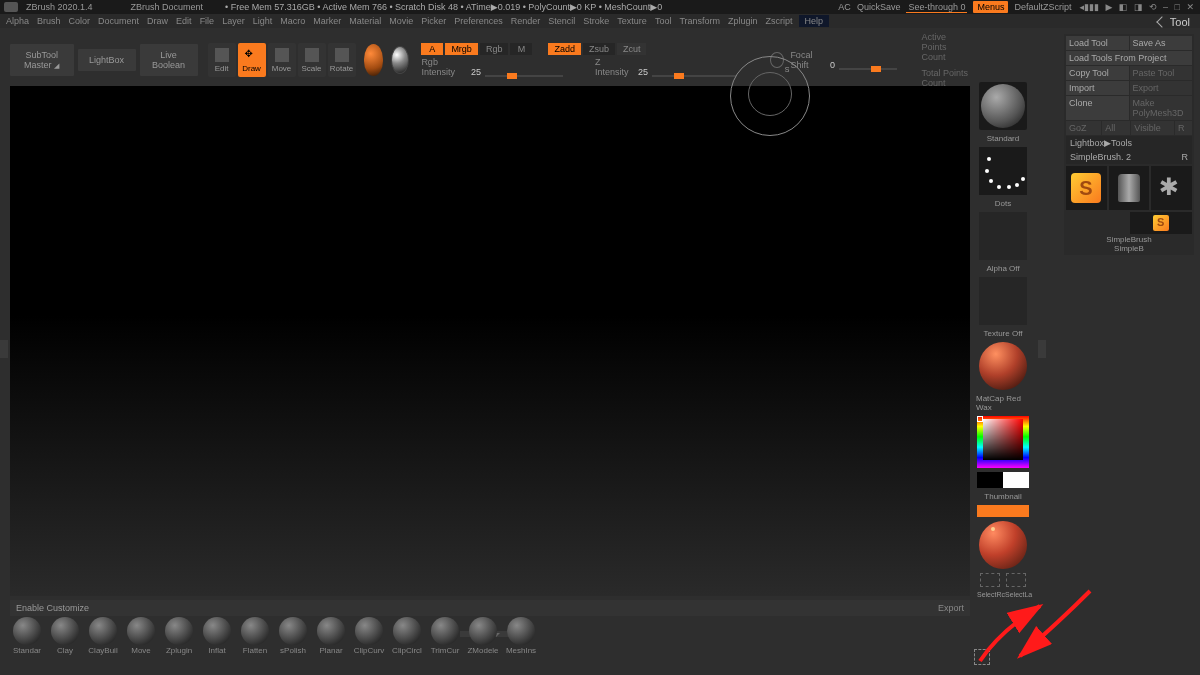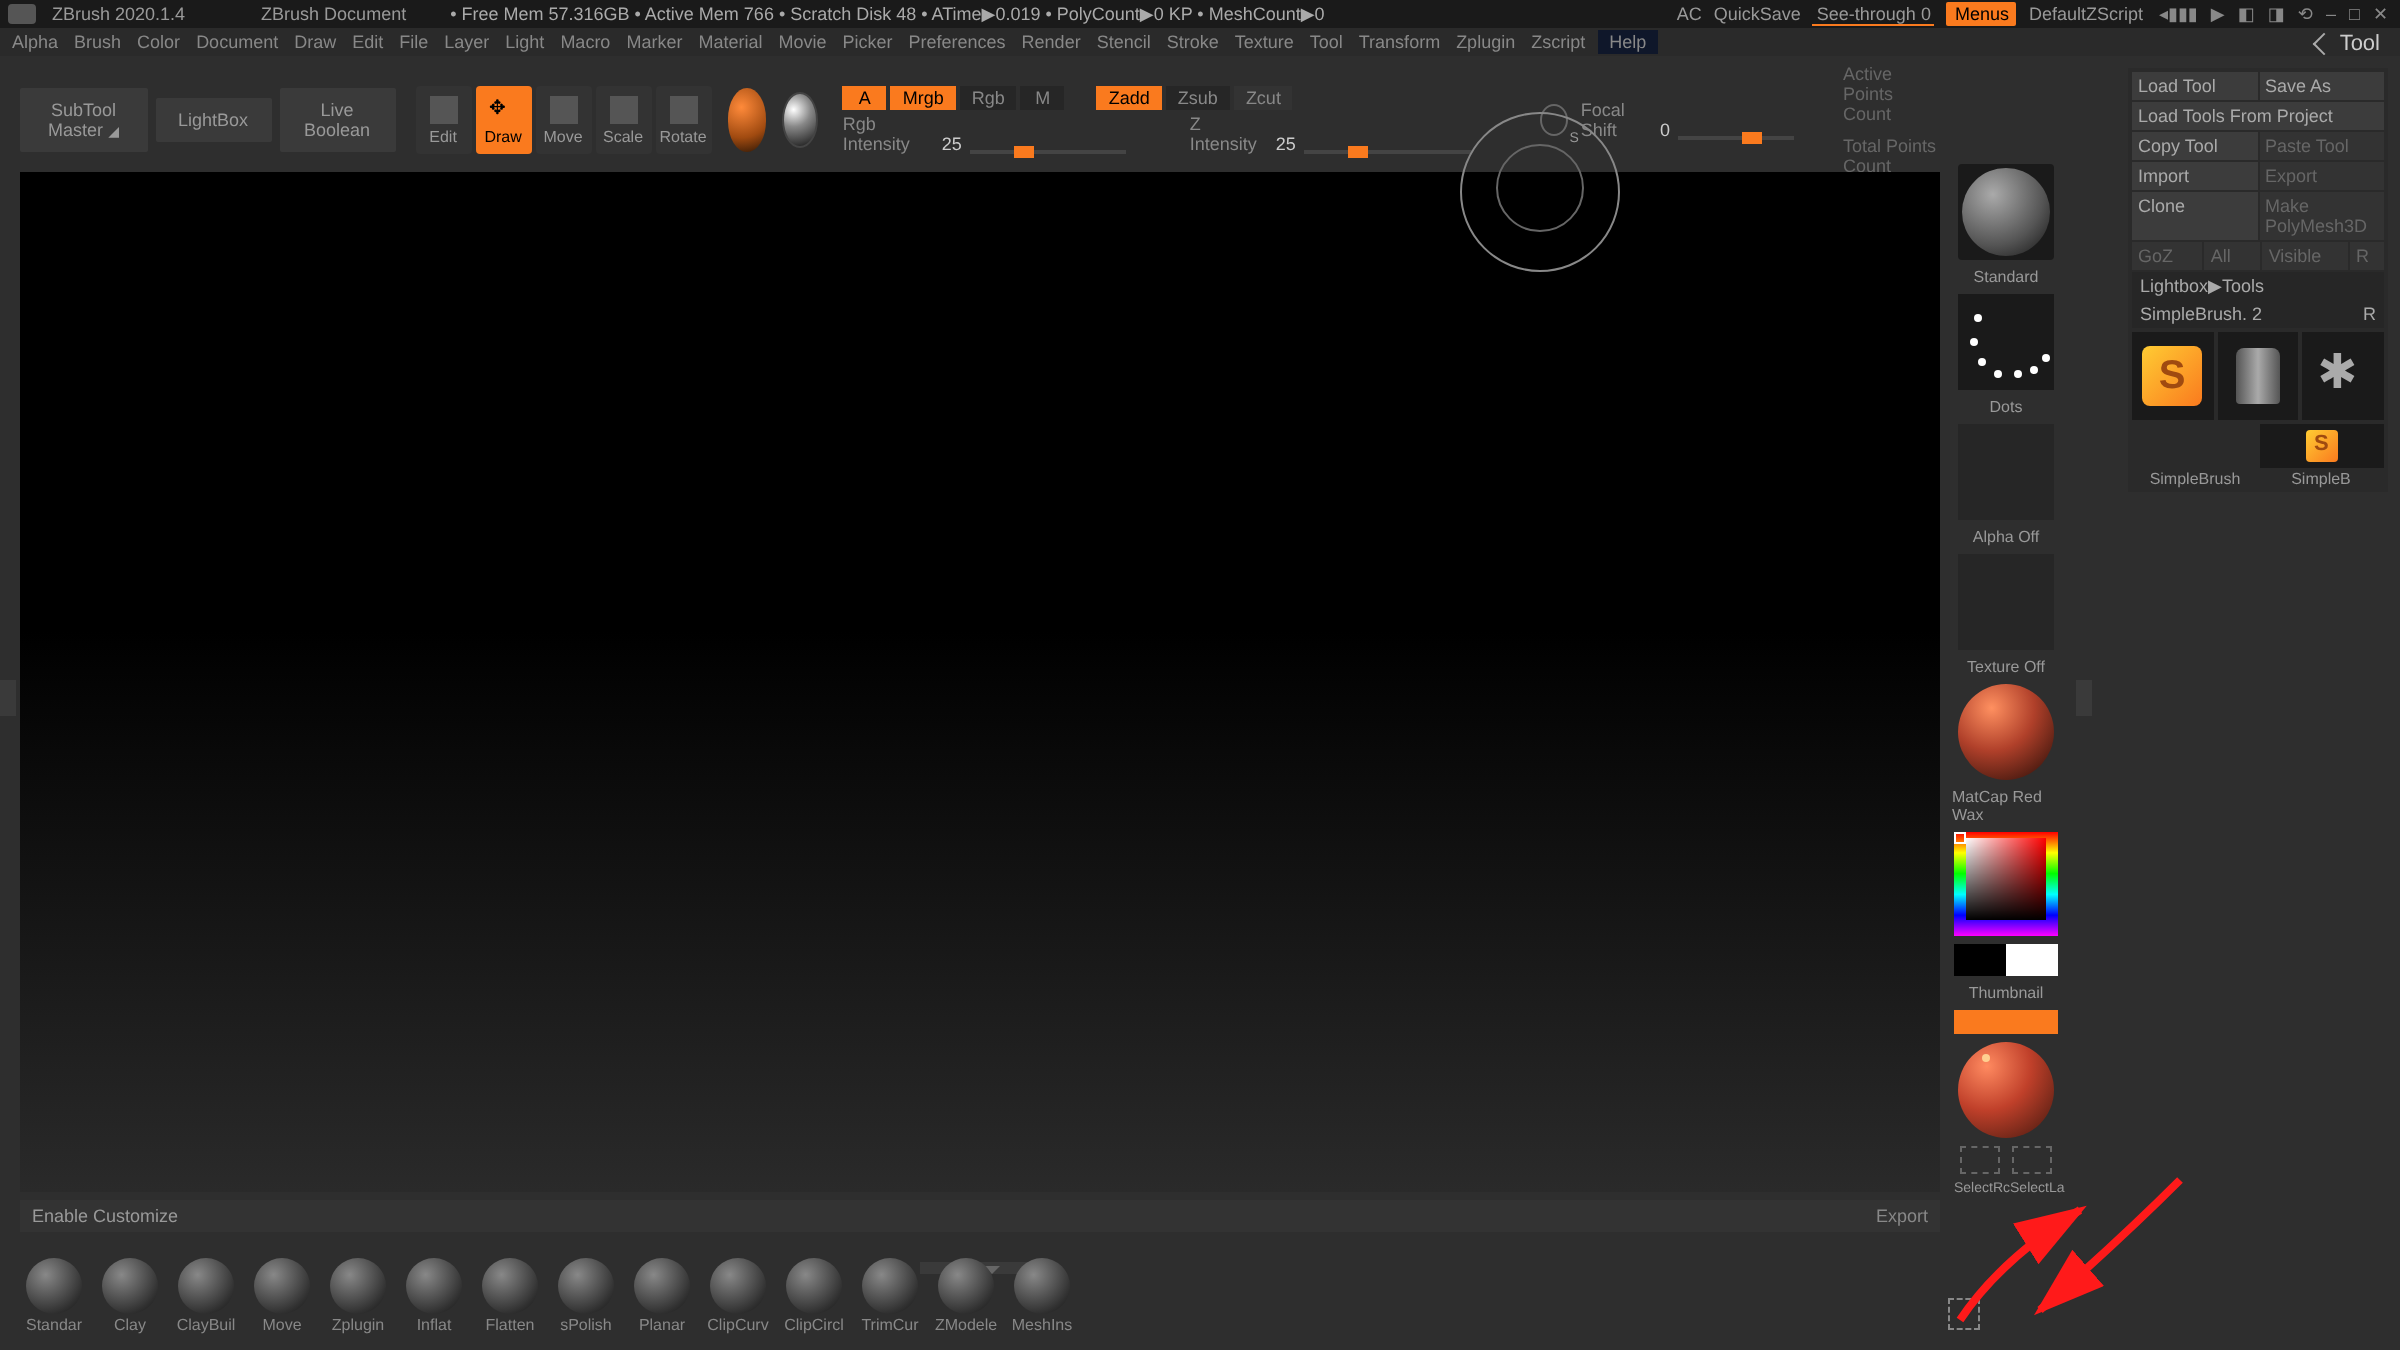--- a/index.html
+++ b/index.html
@@ -44,21 +44,21 @@
 .focal-row { display: flex; align-items: center; gap: 6px; }
 .points-group { margin-left: 20px; display: flex; flex-direction: column; gap: 6px; font-size: 9px; color: #666; }
 
 .canvas { position: absolute; top: 86px; left: 10px; width: 960px; height: 510px; background: linear-gradient(180deg, #000 0%, #000 45%, #2a2a2a 100%); }
 .canvas .circle { position: absolute; top: -30px; right: 160px; width: 80px; height: 80px; border: 1px solid #888; border-radius: 50%; }
 .canvas .circle2 { position: absolute; top: -14px; right: 178px; width: 44px; height: 44px; border: 1px solid #666; border-radius: 50%; }
 
 .bottom-strip { position: absolute; top: 600px; left: 10px; width: 960px; height: 16px; background: #333; display: flex; align-items: center; padding: 0 6px; font-size: 9px; }
 .bottom-strip .export { margin-left: auto; color: #888; }
 
-.brush-tray { position: absolute; bottom: 8px; left: 10px; display: flex; gap: 4px; }
+.brush-tray { position: absolute; bottom: 20px; left: 10px; display: flex; gap: 4px; }
 .brush-item { display: flex; flex-direction: column; align-items: center; width: 34px; }
 .brush-ball { width: 28px; height: 28px; border-radius: 50%; background: radial-gradient(circle at 35% 30%, #888, #333 70%, #111); }
 .brush-label { font-size: 8px; color: #888; margin-top: 1px; overflow: hidden; white-space: nowrap; width: 34px; text-align: center; }
 
 .mid-handle { position: absolute; bottom: 38px; left: 460px; width: 60px; height: 6px; background: #3a3a3a; }
 .mid-handle::before, .mid-handle::after { content:''; position:absolute; top:-2px; width:0; height:0; border:4px solid transparent; }
 .mid-handle::before { left:24px; border-bottom-color:#666; }
 .mid-handle::after { left:32px; border-top-color:#666; top:2px; }
 
 .right-col { position: absolute; top: 82px; left: 976px; width: 54px; display: flex; flex-direction: column; align-items: center; gap: 4px; }
@@ -89,21 +89,21 @@
 .tp-btn.dim { color: #666; background: #333; }
 .tp-hdr { background: #262626; color: #aaa; padding: 2px 4px; font-size: 9px; display:flex; justify-content:space-between; }
 .tool-grid { display: flex; gap: 2px; padding: 2px 0; }
 .tg-item { flex: 1; height: 44px; background: #1a1a1a; display: flex; align-items: center; justify-content: center; }
 .sb-icon { width: 30px; height: 30px; background: linear-gradient(135deg,#ffcc33,#fa7a1e); border-radius: 4px; position:relative; }
 .sb-icon::after { content:'S'; position:absolute; color:#a04a10; font-size:20px; font-weight:bold; left:8px; top:4px; }
 .cyl-icon { width: 22px; height: 28px; background: linear-gradient(90deg,#555,#aaa,#555); border-radius: 4px 4px 2px 2px; }
 .star-icon { width: 26px; height: 26px; color:#aaa; font-size: 24px; line-height: 24px; }
 .sb-mini { width:16px; height:16px; background: linear-gradient(135deg,#ffcc33,#fa7a1e); border-radius:2px; position:relative; }
 .sb-mini::after { content:'S'; position:absolute; color:#a04a10; font-size:11px; font-weight:bold; left:4px; top:1px; }
-.tg-lbl-row { display:flex; font-size:8px; color:#999; }
+.tg-lbl-row { display:flex; font-size:8px; color:#999;flex-direction:column; }
 .tg-lbl-row span { flex:1; text-align:center; overflow:hidden; }
 
 .left-tab { position: absolute; left: 0; top: 340px; width: 8px; height: 18px; background: #3a3a3a; }
 .right-tab { position: absolute; right: 154px; top: 340px; width: 8px; height: 18px; background: #3a3a3a; }
 
 .arrow-red { position: absolute; pointer-events: none; }
 .arrow-red svg { overflow: visible; }
 
 .focus-box { position:absolute; bottom:10px; right:210px; width:16px; height:16px; border:1px dashed #888; }
 </style>

